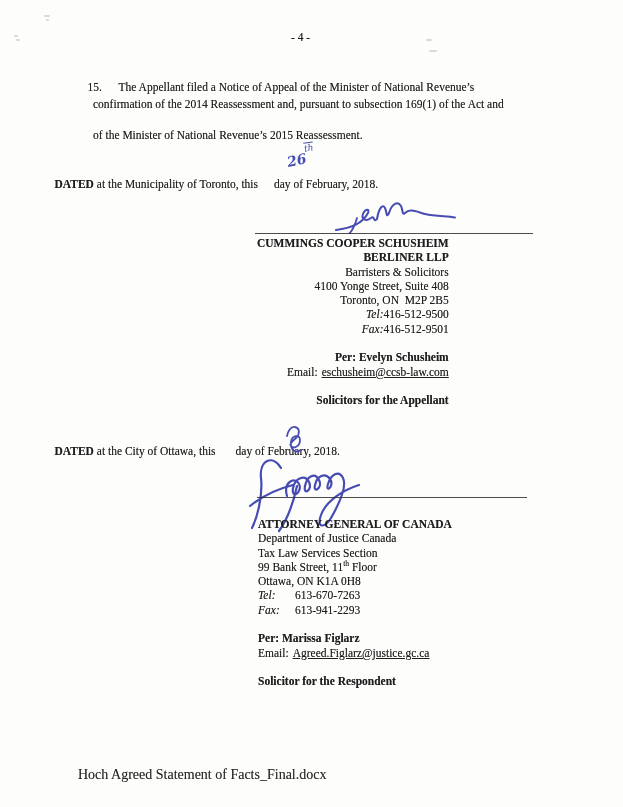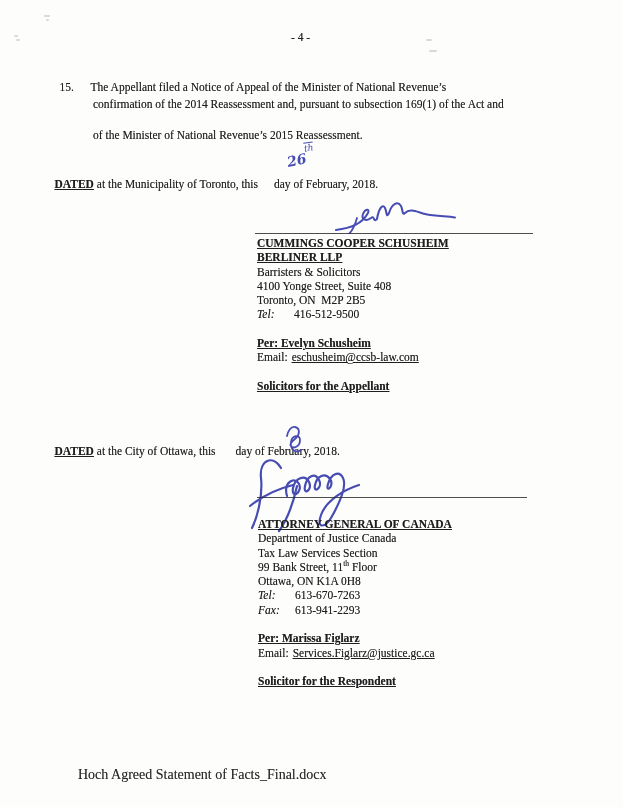--- a/index.html
+++ b/index.html
@@ -6,21 +6,21 @@
   html,body { background:#e8e8e8; }
   body { font-family:"Liberation Serif","DejaVu Serif",serif; }
   .page {
     position:relative; width:623px; height:807px; margin:0 auto;
     background:#fdfdfc; overflow:hidden;
     color:#1e1e1e;
   }
   .abs { position:absolute; white-space:pre-wrap; }
   .ink { color:#1e1e1e; text-shadow:0 0 0.5px rgba(40,40,40,0.55); }
   .sz { font-size:11.5px; line-height:14px; }
-  .b { font-weight:700;text-decoration:underline; }
+  .b { font-weight:700; }
   .nowrap { white-space:pre; }
   .para-num { display:inline-block; width:31px; }
   
   .sig-block { position:absolute; font-size:11.5px; }
   .row { line-height:14.3px; min-height:14.3px; white-space:pre-wrap; }
   .blank-row { height:14.3px; }
   .tel-label { display:inline-block; width:37px;font-style:italic; }
   .email-label { margin-right:4px; }
   .email-addr { text-decoration:underline; }
   sup.ord { font-size:7.5px; vertical-align:super; line-height:0; }
@@ -42,45 +42,46 @@
 
   <div class="artifact" style="left:44px;top:15px;width:6px;height:2px;"></div>
   <div class="artifact" style="left:46px;top:19px;width:3px;height:2px;"></div>
   <div class="artifact" style="left:14px;top:35px;width:4px;height:2px;"></div>
   <div class="artifact" style="left:16px;top:39px;width:4px;height:2px;"></div>
   <div class="artifact" style="left:426px;top:39px;width:6px;height:2px;"></div>
   <div class="artifact" style="left:429px;top:50px;width:8px;height:2px;"></div>
 
   <div class="abs ink sz" style="left:291px;top:30px;">- 4 -</div>
 
-  <div class="abs ink sz nowrap" style="left:48px;top:66px;font-family:Liberation Serif, serif;">
+  <div class="abs ink sz nowrap" style="left:76px;top:66px;font-family:Liberation Serif, serif;">
     <span class="para-num">15.</span><span>The Appellant filed a Notice of Appeal of the Minister of National Revenue’s</span>
   </div>
   <div class="abs ink sz nowrap" style="left:93px;top:97px;">confirmation of the 2014 Reassessment and, pursuant to subsection 169(1) of the Act and</div>
   <div class="abs ink sz nowrap" style="left:93px;top:128px;">of the Minister of National Revenue’s 2015 Reassessment.</div>
 
   <div class="abs ink sz nowrap" style="left:43px;top:163px;">
     <span class="b">DATED</span><span> at the Municipality of Toronto, this </span><span style="display:inline-block;width:13px;"></span><span>day of February, 2018.</span>
   </div>
   <span class="hand hand-day1">26</span>
   <span class="hand hand-ord1">th</span>
 
   <svg class="sig-svg" style="left:333px;top:198px;" width="125" height="36" viewBox="0 0 125 36">
     <path stroke="#474cb2" stroke-width="2" d="M 3 32 C 18 30 29 26 35 15 C 37 10 32 11 30 16 C 28 21 33 24 38 20 C 42 17 40 25 44 21 C 46 9 50 6 52 10 C 54 14 53 21 56 15 C 59 5 65 3 68 8 C 70 12 69 18 72 15 C 77 10 84 14 92 16 C 103 18.5 114 18 122 19.5"></path>
     <path stroke="#474cb2" stroke-width="1.8" d="M 24 20 C 22 27 19 33 16 36"></path>
   </svg>
   <div class="sigline" style="left:255px;top:233px;width:278px;"></div>
 
-  <div class="sig-block ink" style="left:257px;top:236px;">
+  <div class="sig-block ink" style="left:257px;top:236px;text-align:right;">
     <div class="row b">CUMMINGS COOPER SCHUSHEIM</div>
     <div class="row b">BERLINER LLP</div>
     <div class="row">Barristers &amp; Solicitors</div>
     <div class="row">4100 Yonge Street, Suite 408</div>
     <div class="row">Toronto, ON  M2P 2B5</div>
     <div class="row"><span class="tel-label">Tel:</span><span>416-512-9500</span></div>
+    <div class="row"><span class="tel-label">Fax:</span><span>416-512-9501</span></div>
     <div class="blank-row"></div>
     <div class="row b">Per: Evelyn Schusheim</div>
     <div class="row"><span class="email-label">Email:</span><span class="email-addr">eschusheim@ccsb-law.com</span></div>
     <div class="blank-row"></div>
     <div class="row b">Solicitors for the Appellant</div>
   </div>
 
   <div class="abs ink sz nowrap" style="left:43px;top:430px;">
     <span class="b">DATED</span><span> at the City of Ottawa, this</span><span style="display:inline-block;width:20px;"></span><span>day of February, 2018.</span>
   </div>
@@ -100,20 +101,20 @@
   <div class="sig-block ink" style="left:258px;top:501px;margin-top:16px;">
     <div class="row b">ATTORNEY GENERAL OF CANADA</div>
     <div class="row">Department of Justice Canada</div>
     <div class="row">Tax Law Services Section</div>
     <div class="row"><span>99 Bank Street, 11</span><sup class="ord">th</sup><span> Floor</span></div>
     <div class="row">Ottawa, ON K1A 0H8</div>
     <div class="row"><span class="tel-label">Tel:</span><span>613-670-7263</span></div>
     <div class="row"><span class="tel-label">Fax:</span><span>613-941-2293</span></div>
     <div class="blank-row"></div>
     <div class="row b">Per: Marissa Figlarz</div>
-    <div class="row"><span class="email-label">Email:</span><span class="email-addr">Services.Figlarz@justice.gc.ca</span></div>
+    <div class="row"><span class="email-label">Email:</span><span class="email-addr">Agreed.Figlarz@justice.gc.ca</span></div>
     <div class="blank-row"></div>
     <div class="row b">Solicitor for the Respondent</div>
   </div>
 
   <div class="footer">Hoch Agreed Statement of Facts_Final.docx</div>
 
 </div>
 
 </body></html>

